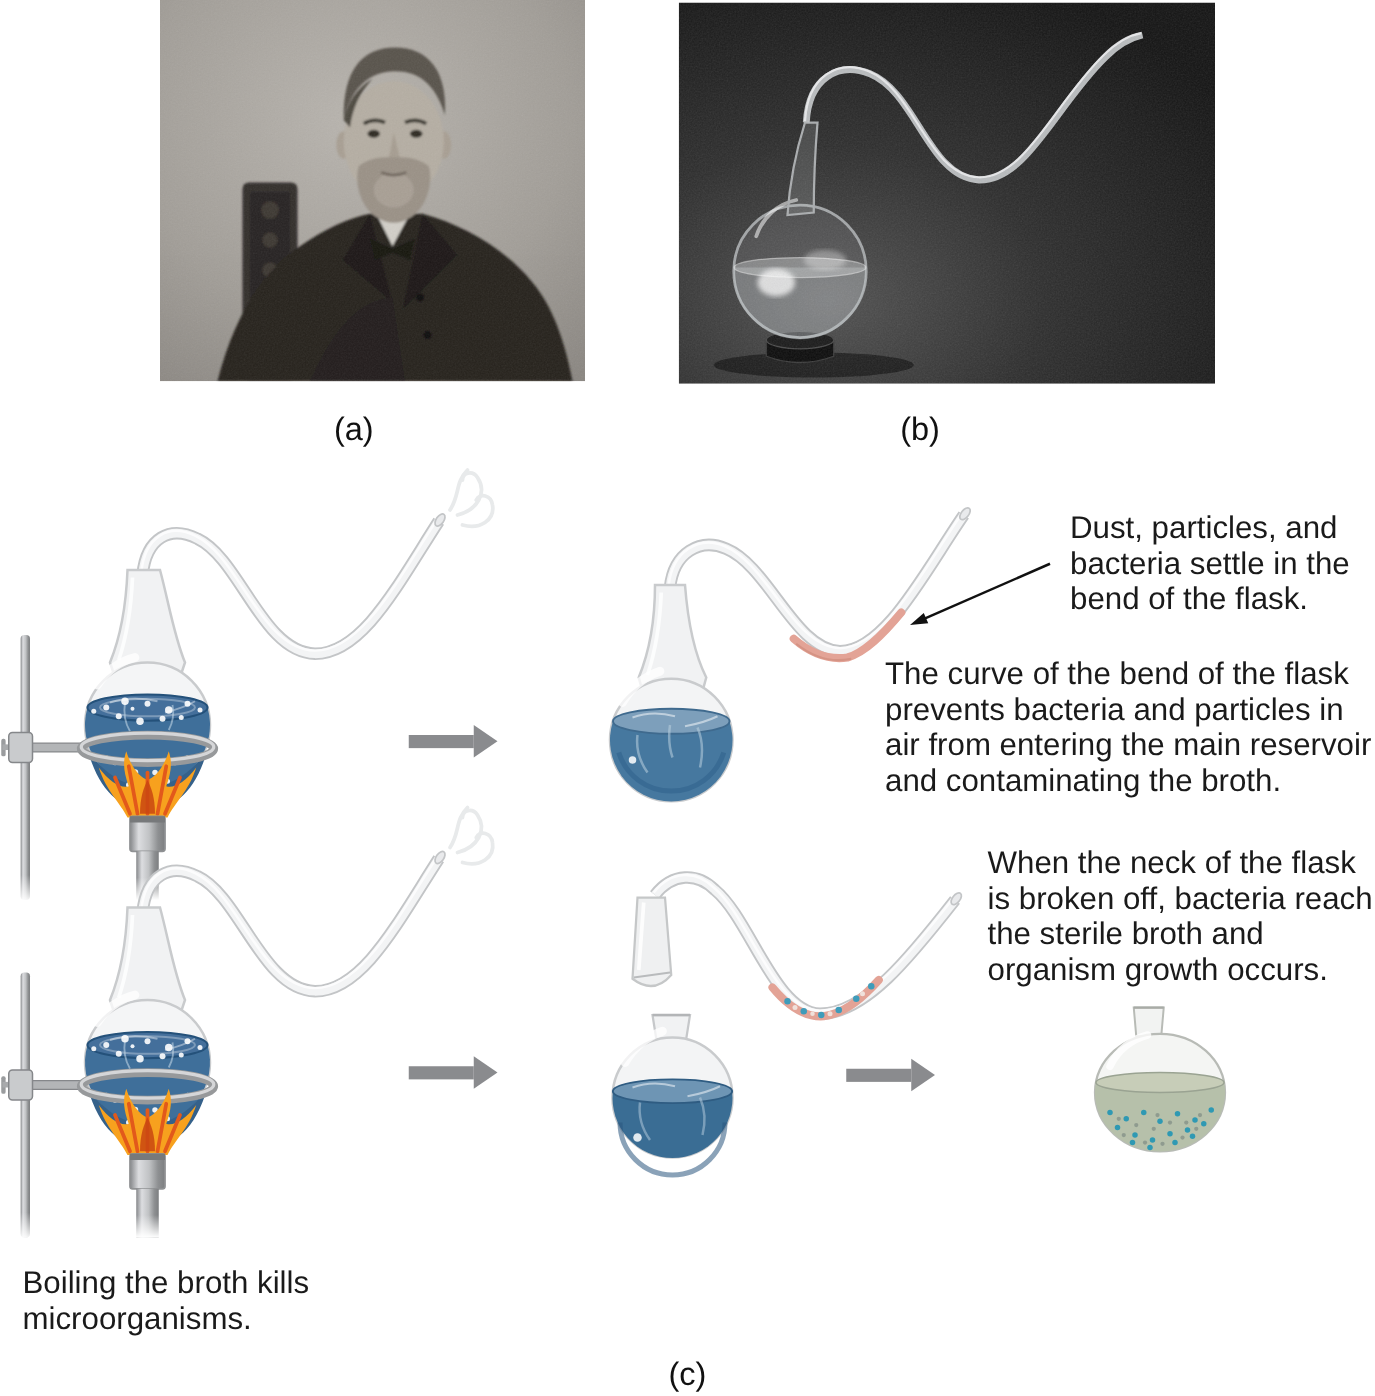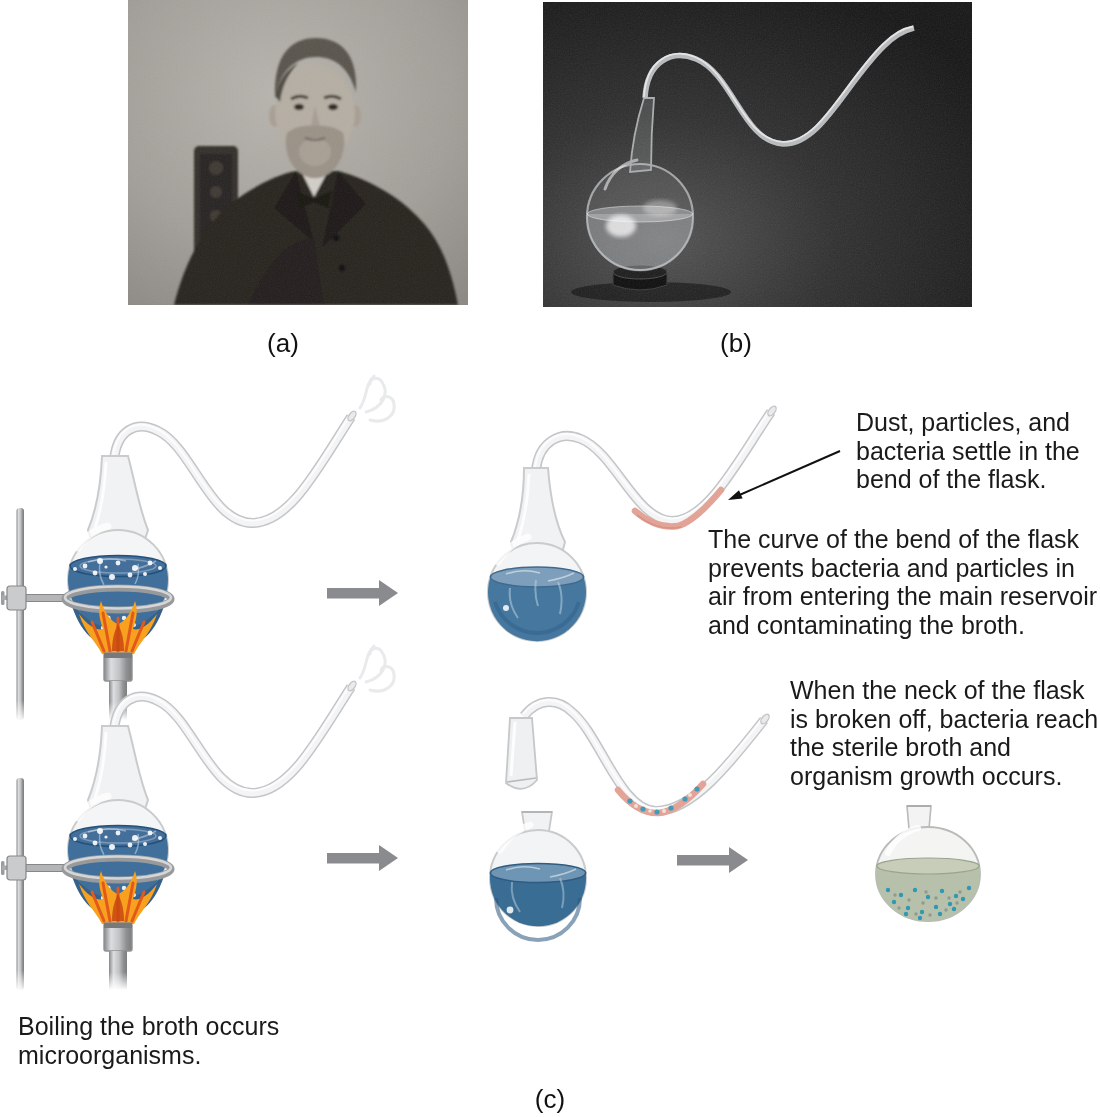--- a/index.html
+++ b/index.html
@@ -364,17 +364,17 @@
       </g>
     </g>
     <path d="M20 55 C26 42 38 33 50 30" stroke="#ffffff" stroke-width="6" opacity="0.8" fill="none" stroke-linecap="round"></path>
   </svg>
 
   <div class="note" style="left:790px; top:676px; width:312px">When the neck of the flask
 is broken off, bacteria reach
 the sterile broth and
 organism growth occurs.</div>
 
-  <div class="note" style="left:18px; top:1012px; width:300px">Boiling the broth occurs
+  <div class="note" style="left:18px; top:1012px; width:300px">Boiling the broth kills
 microorganisms.</div>
   <div class="panel-label" style="left:0px; top:1084px; width:1100px">(c)</div>
 
 </div>
 
 </body></html>

